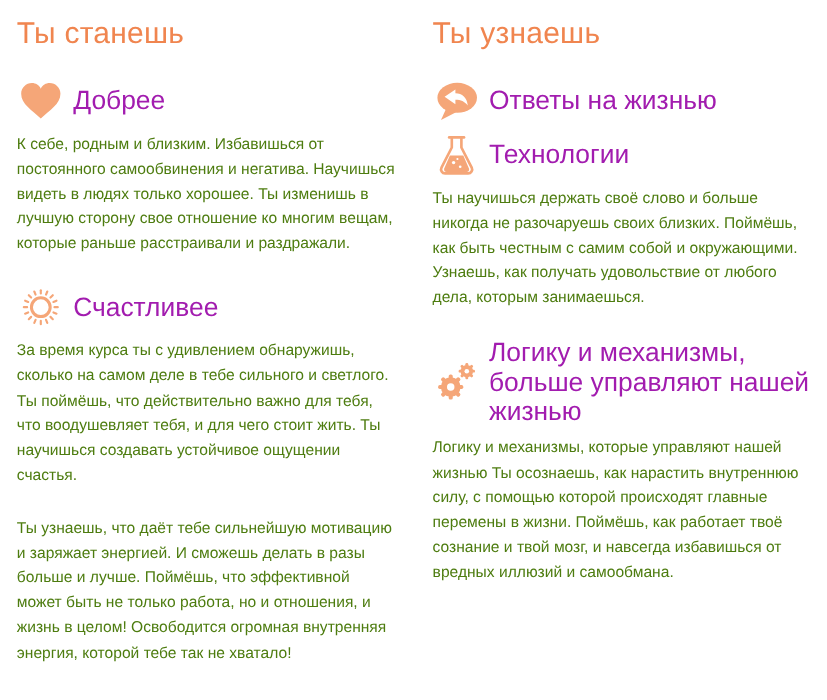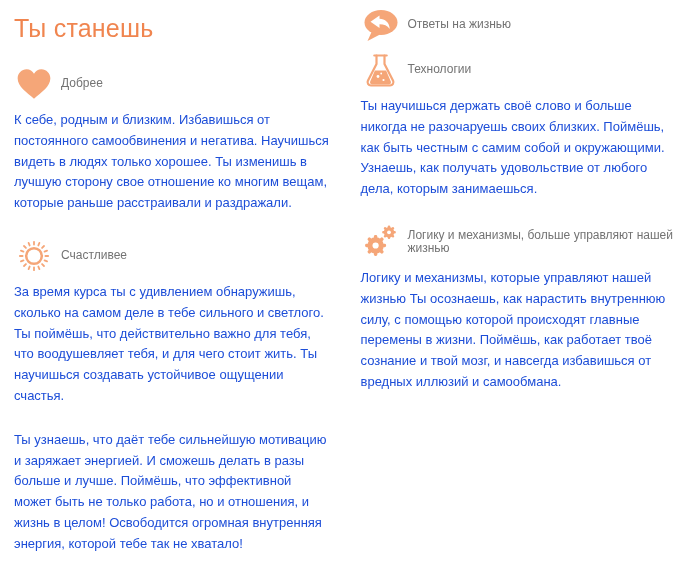--- a/index.html
+++ b/index.html
@@ -34,28 +34,28 @@
   }
   .block-header .icon {
     flex: 0 0 auto;
     width: 40px;
     height: 38px;
     display: flex;
     align-items: center;
     justify-content: center;
   }
   .block-heading {
-    color: #737373;
-    font-size: 12px;
+    color: #a21caf;
+    font-size: 22px;
     font-weight: 500;
     margin: 0;
     line-height: 1.12;
   }
   .block-text {
-    color: #1d4ed8;
+    color: #4d7c0f;
     font-size: 13px;
     line-height: 1.6;
     margin: 0 0 23px 0;
   }
 </style>
 </head>
 <body>
 
 <div class="page">
 
@@ -103,20 +103,21 @@
       </div>
       <p class="block-text">За время курса ты с удивлением обнаружишь, сколько на самом деле в тебе сильного и светлого. Ты поймёшь, что действительно важно для тебя, что воодушевляет тебя, и для чего стоит жить. Ты научишься создавать устойчивое ощущении счастья.</p>
     </div>
 
     <div class="block">
       <p class="block-text">Ты узнаешь, что даёт тебе сильнейшую мотивацию и заряжает энергией. И сможешь делать в разы больше и лучше. Поймёшь, что эффективной может быть не только работа, но и отношения, и жизнь в целом! Освободится огромная внутренняя энергия, которой тебе так не хватало!</p>
     </div>
   </div>
 
   <div class="col">
+    <h2 class="col-title">Ты узнаешь</h2>
 
     <div class="block">
       <div class="block-header">
         <span class="icon">
           <svg width="40" height="35" viewBox="0 0 40 35">
             <g fill="#f5a678">
               <ellipse cx="20" cy="14.5" rx="16.5" ry="12.5"></ellipse>
               <path d="M11 23 L6.5 33 L19 26.5 z"></path>
             </g>
             <path fill="#ffffff" d="M18.5 7.5l-9 6.2 9 6.2v-3.7c4.6 0 7.7 1.4 10.3 4.8-.5-6.7-4.7-10.3-10.3-10.3V7.5z"></path>

